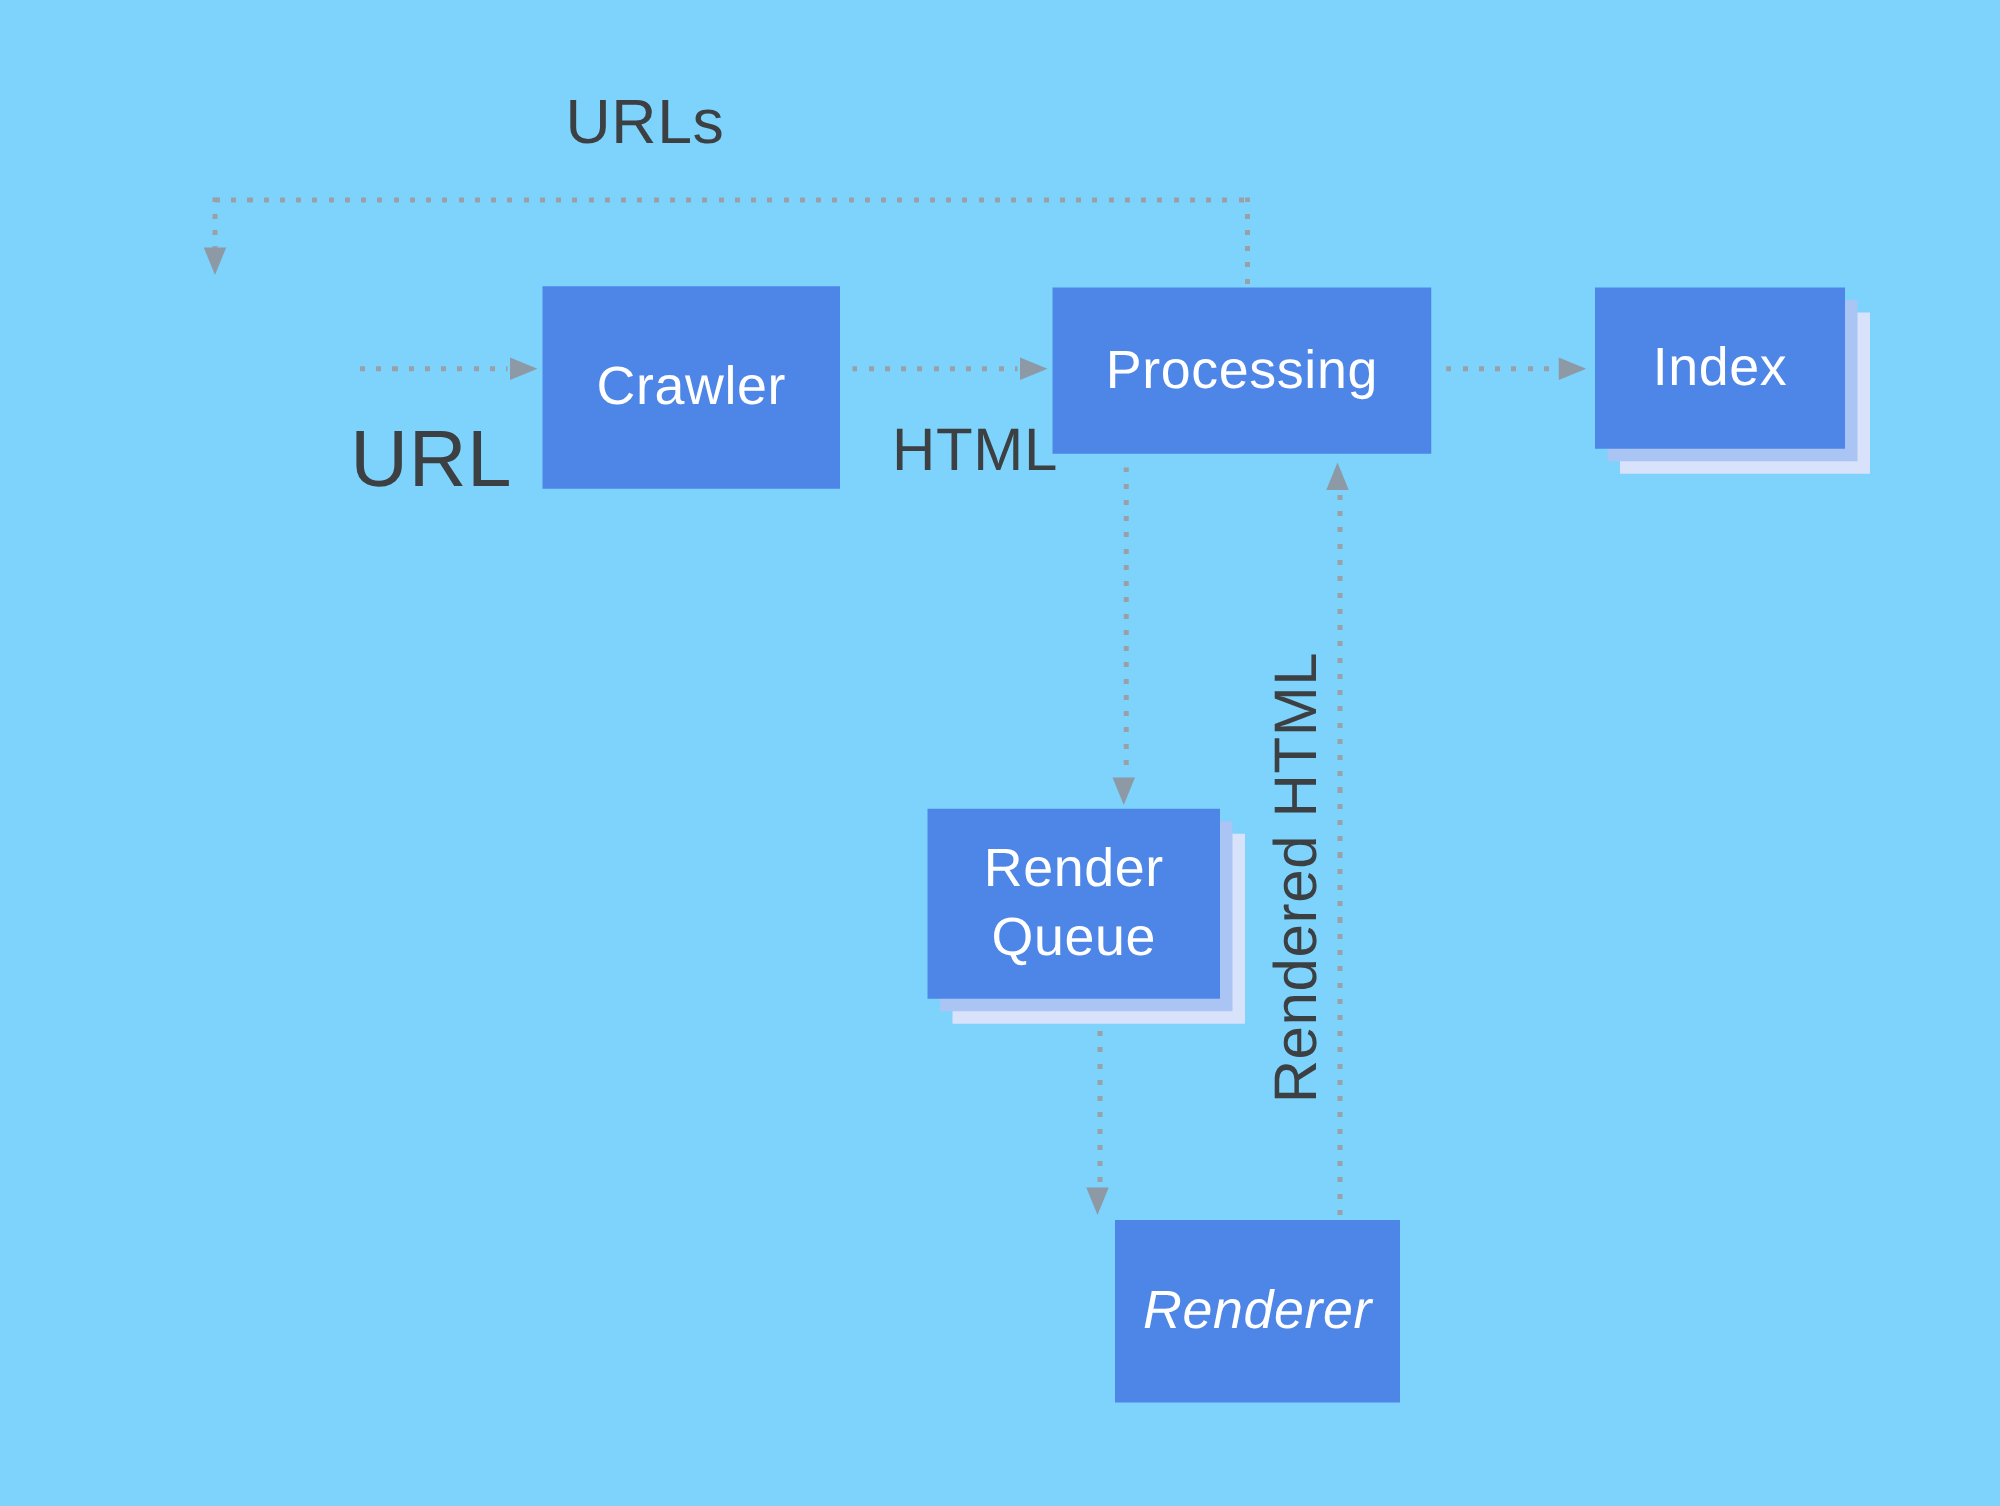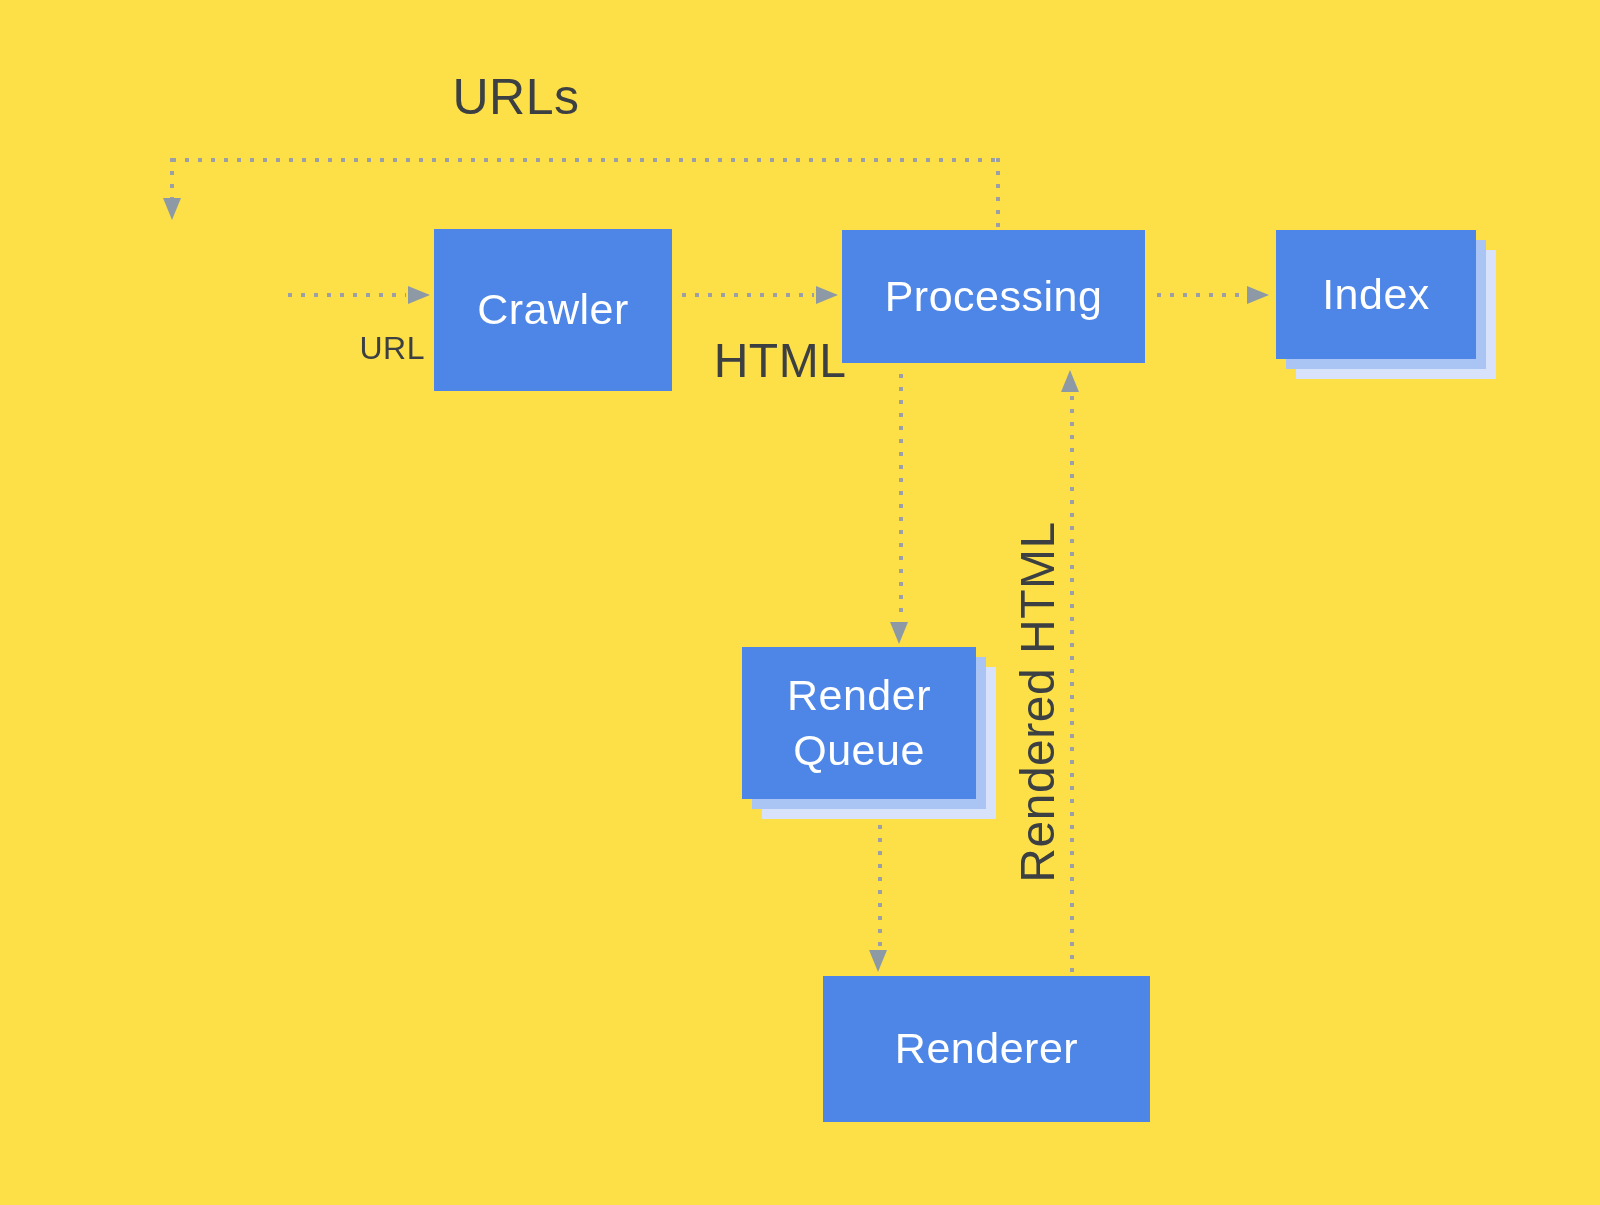--- a/index.html
+++ b/index.html
@@ -1,20 +1,20 @@
 <!DOCTYPE html>
 <html><head>
 <meta charset="utf-8">
 <style>
   html, body { margin: 0; padding: 0; background: #ffffff; }
   #canvas {
     position: relative;
     width: 1600px;
     height: 1205px;
-    background: #fde047;
+    background: #7dd3fc;
     font-family: "Liberation Sans", sans-serif;
     overflow: hidden;
   }
 
   
   .node {
     position: absolute;
     background: #4e86e8;
     color: #ffffff;
     display: flex;
@@ -28,21 +28,21 @@
   .node.stacked {
     box-shadow: 10px 10px 0 0 #aac4f4, 20px 20px 0 0 #d8e3fb;
   }
   .node .lbl { display: block; padding: 0 10px; }
 
   #node-crawl-queue  { left: 59px;   top: 225px; width: 213px; height: 142px; }
   #node-crawler      { left: 434px;  top: 229px; width: 238px; height: 162px; text-align: right; }
   #node-processing   { left: 842px;  top: 230px; width: 303px; height: 133px; text-align: right; }
   #node-index        { left: 1276px; top: 230px; width: 200px; height: 129px; }
   #node-render-queue { left: 742px;  top: 647px; width: 234px; height: 152px; }
-  #node-renderer     { left: 823px;  top: 976px; width: 327px; height: 146px; }
+  #node-renderer     { left: 892px;  top: 976px; width: 228px; height: 146px; font-style: italic; }
 
   
   .dots-h {
     position: absolute;
     height: 4px;
     background: repeating-linear-gradient(to right, #9aa0a6 0 4px, transparent 4px 13px);
   }
   .dots-v {
     position: absolute;
     width: 4px;
@@ -81,21 +81,21 @@
 
   
   .edge-label {
     position: absolute;
     color: #3c4043;
     text-align: center;
     white-space: nowrap;
     letter-spacing: 0.5px;
   }
   #label-urls { left: 416px; top: 68px;  width: 200px; font-size: 50px; }
-  #label-url  { left: 265px; top: 330px; width: 160px; font-size: 32px; text-align: right; }
+  #label-url  { left: 265px; top: 330px; width: 160px; font-size: 64px; }
   #label-html { left: 680px; top: 333px; width: 200px; font-size: 48px; }
   #label-rendered-html {
     left: 828px; top: 672px; width: 420px; height: 60px;
     font-size: 48px; line-height: 60px;
     transform: rotate(-90deg);
     transform-origin: center center;
   }
 </style>
 </head>
 <body>

